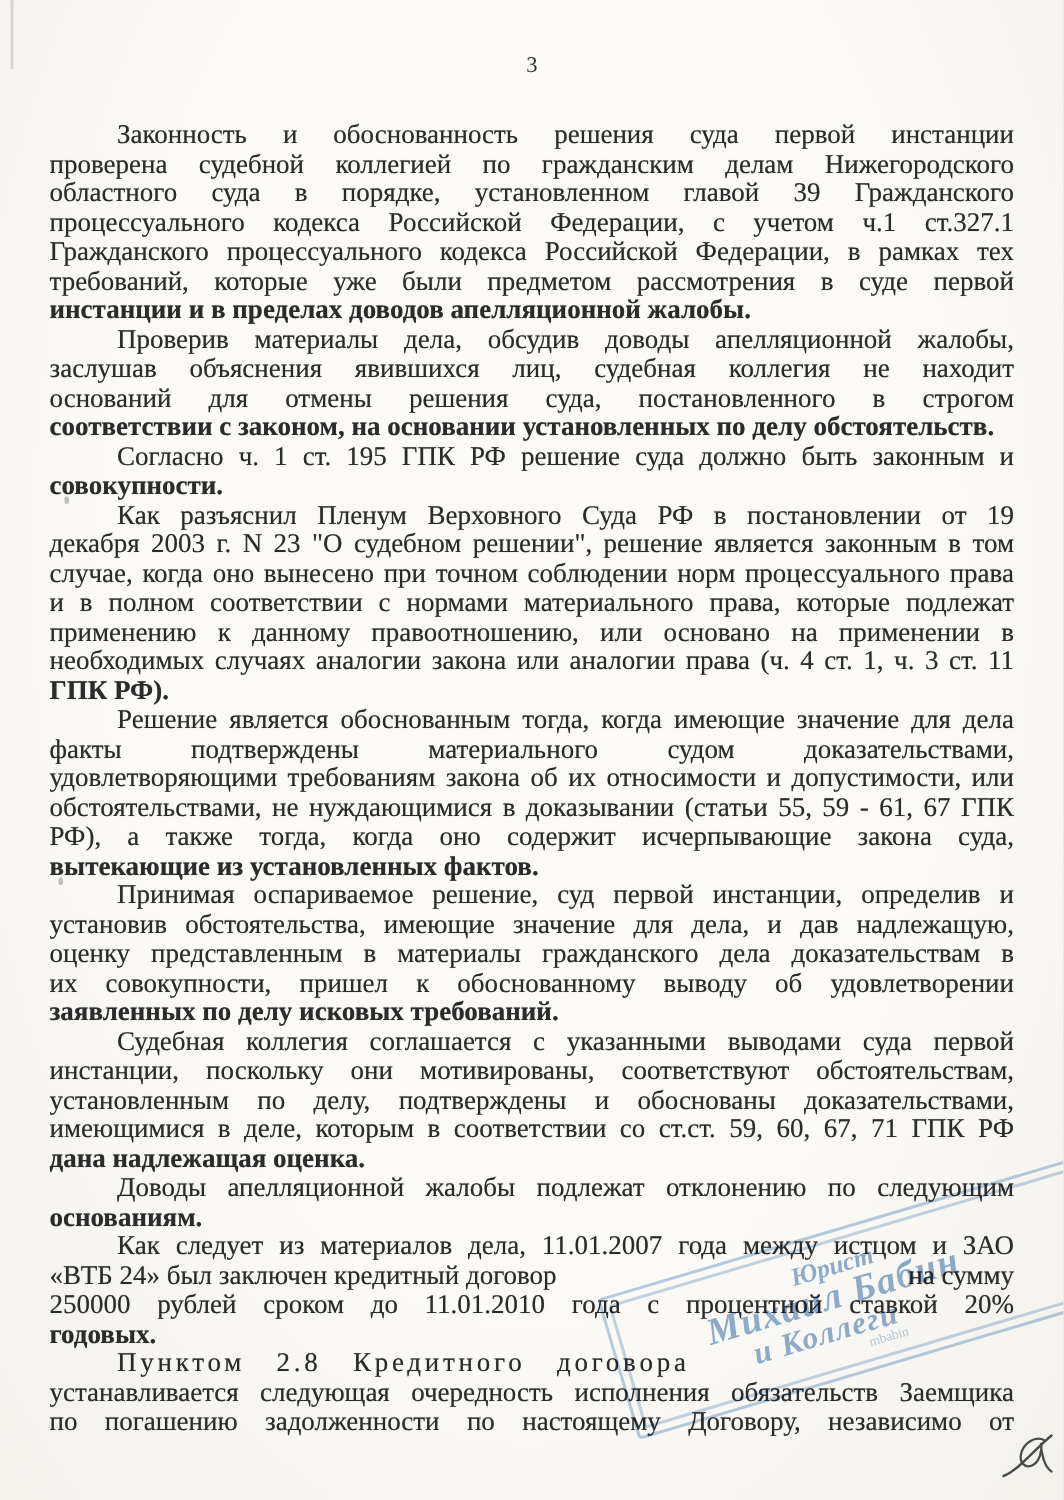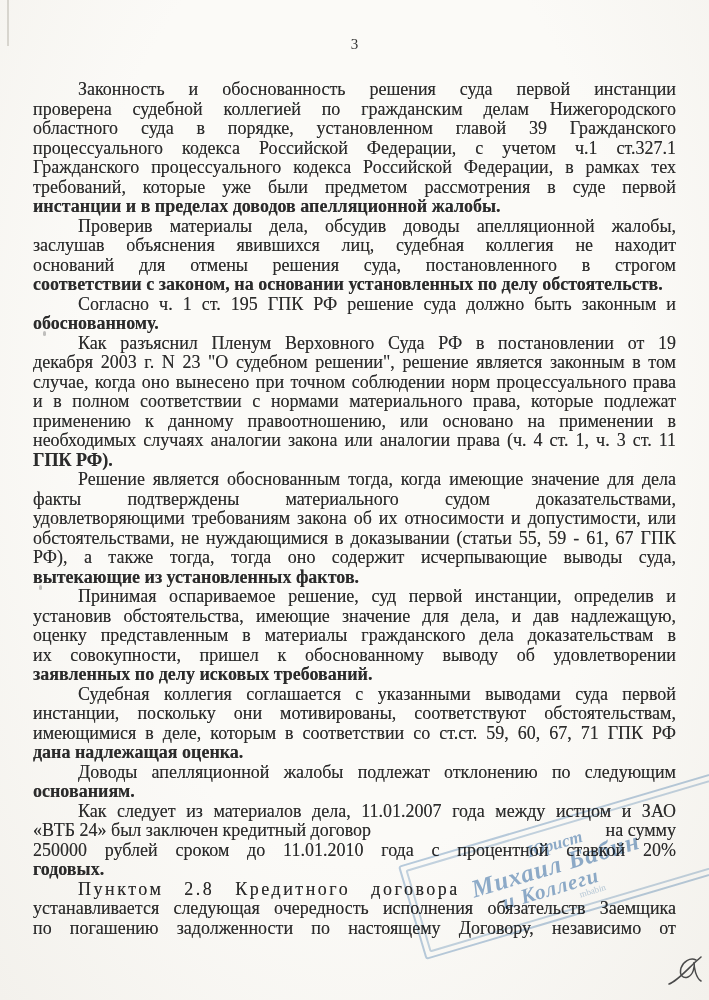--- a/index.html
+++ b/index.html
@@ -80,41 +80,42 @@
       <div class="line">областного суда в порядке, установленном главой 39 Гражданского</div>
       <div class="line">процессуального кодекса Российской Федерации, с учетом ч.1 ст.327.1</div>
       <div class="line">Гражданского процессуального кодекса Российской Федерации, в рамках тех</div>
       <div class="line">требований, которые уже были предметом рассмотрения в суде первой</div>
       <div class="line last">инстанции и в пределах доводов апелляционной жалобы.</div>
       <div class="line first">Проверив материалы дела, обсудив доводы апелляционной жалобы,</div>
       <div class="line">заслушав объяснения явившихся лиц, судебная коллегия не находит</div>
       <div class="line">оснований для отмены решения суда, постановленного в строгом</div>
       <div class="line last">соответствии с законом, на основании установленных по делу обстоятельств.</div>
       <div class="line first">Согласно ч. 1 ст. 195 ГПК РФ решение суда должно быть законным и</div>
-      <div class="line last">обоснованному.</div>
+      <div class="line last">совокупности.</div>
       <div class="line first">Как разъяснил Пленум Верховного Суда РФ в постановлении от 19</div>
       <div class="line">декабря 2003 г. N 23 "О судебном решении", решение является законным в том</div>
       <div class="line">случае, когда оно вынесено при точном соблюдении норм процессуального права</div>
       <div class="line">и в полном соответствии с нормами материального права, которые подлежат</div>
       <div class="line">применению к данному правоотношению, или основано на применении в</div>
       <div class="line">необходимых случаях аналогии закона или аналогии права (ч. 4 ст. 1, ч. 3 ст. 11</div>
       <div class="line last">ГПК РФ).</div>
       <div class="line first">Решение является обоснованным тогда, когда имеющие значение для дела</div>
       <div class="line">факты подтверждены материального судом доказательствами,</div>
       <div class="line">удовлетворяющими требованиям закона об их относимости и допустимости, или</div>
       <div class="line">обстоятельствами, не нуждающимися в доказывании (статьи 55, 59 - 61, 67 ГПК</div>
-      <div class="line">РФ), а также тогда, тогда оно содержит исчерпывающие выводы суда,</div>
+      <div class="line">РФ), а также тогда, когда оно содержит исчерпывающие закона суда,</div>
       <div class="line last">вытекающие из установленных фактов.</div>
       <div class="line first">Принимая оспариваемое решение, суд первой инстанции, определив и</div>
       <div class="line">установив обстоятельства, имеющие значение для дела, и дав надлежащую,</div>
       <div class="line">оценку представленным в материалы гражданского дела доказательствам в</div>
       <div class="line">их совокупности, пришел к обоснованному выводу об удовлетворении</div>
       <div class="line last">заявленных по делу исковых требований.</div>
       <div class="line first">Судебная коллегия соглашается с указанными выводами суда первой</div>
       <div class="line">инстанции, поскольку они мотивированы, соответствуют обстоятельствам,</div>
+      <div class="line">установленным по делу, подтверждены и обоснованы доказательствами,</div>
       <div class="line">имеющимися в деле, которым в соответствии со ст.ст. 59, 60, 67, 71 ГПК РФ</div>
       <div class="line last">дана надлежащая оценка.</div>
       <div class="line first">Доводы апелляционной жалобы подлежат отклонению по следующим</div>
       <div class="line last">основаниям.</div>
       <div class="line first">Как следует из материалов дела, 11.01.2007 года между истцом и ЗАО</div>
       <div class="line split">
         <span>«ВТБ 24» был заключен кредитный договор</span>
         <span>на сумму</span>
       </div>
       <div class="line">250000 рублей сроком до 11.01.2010 года с процентной ставкой 20%</div>

